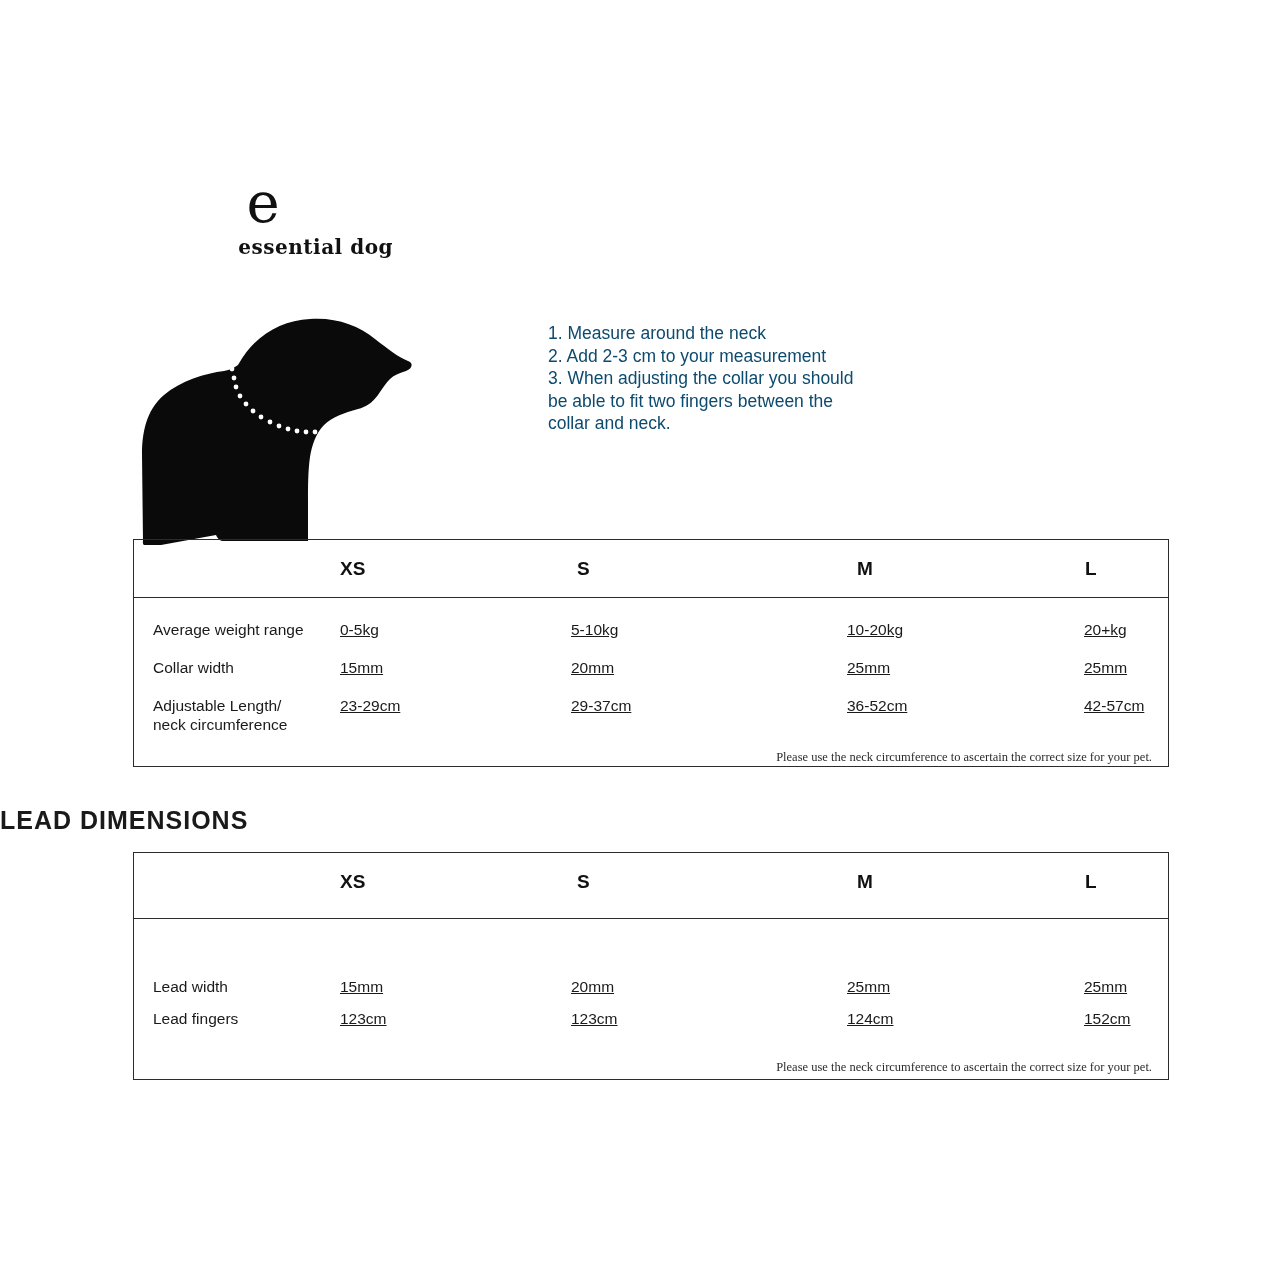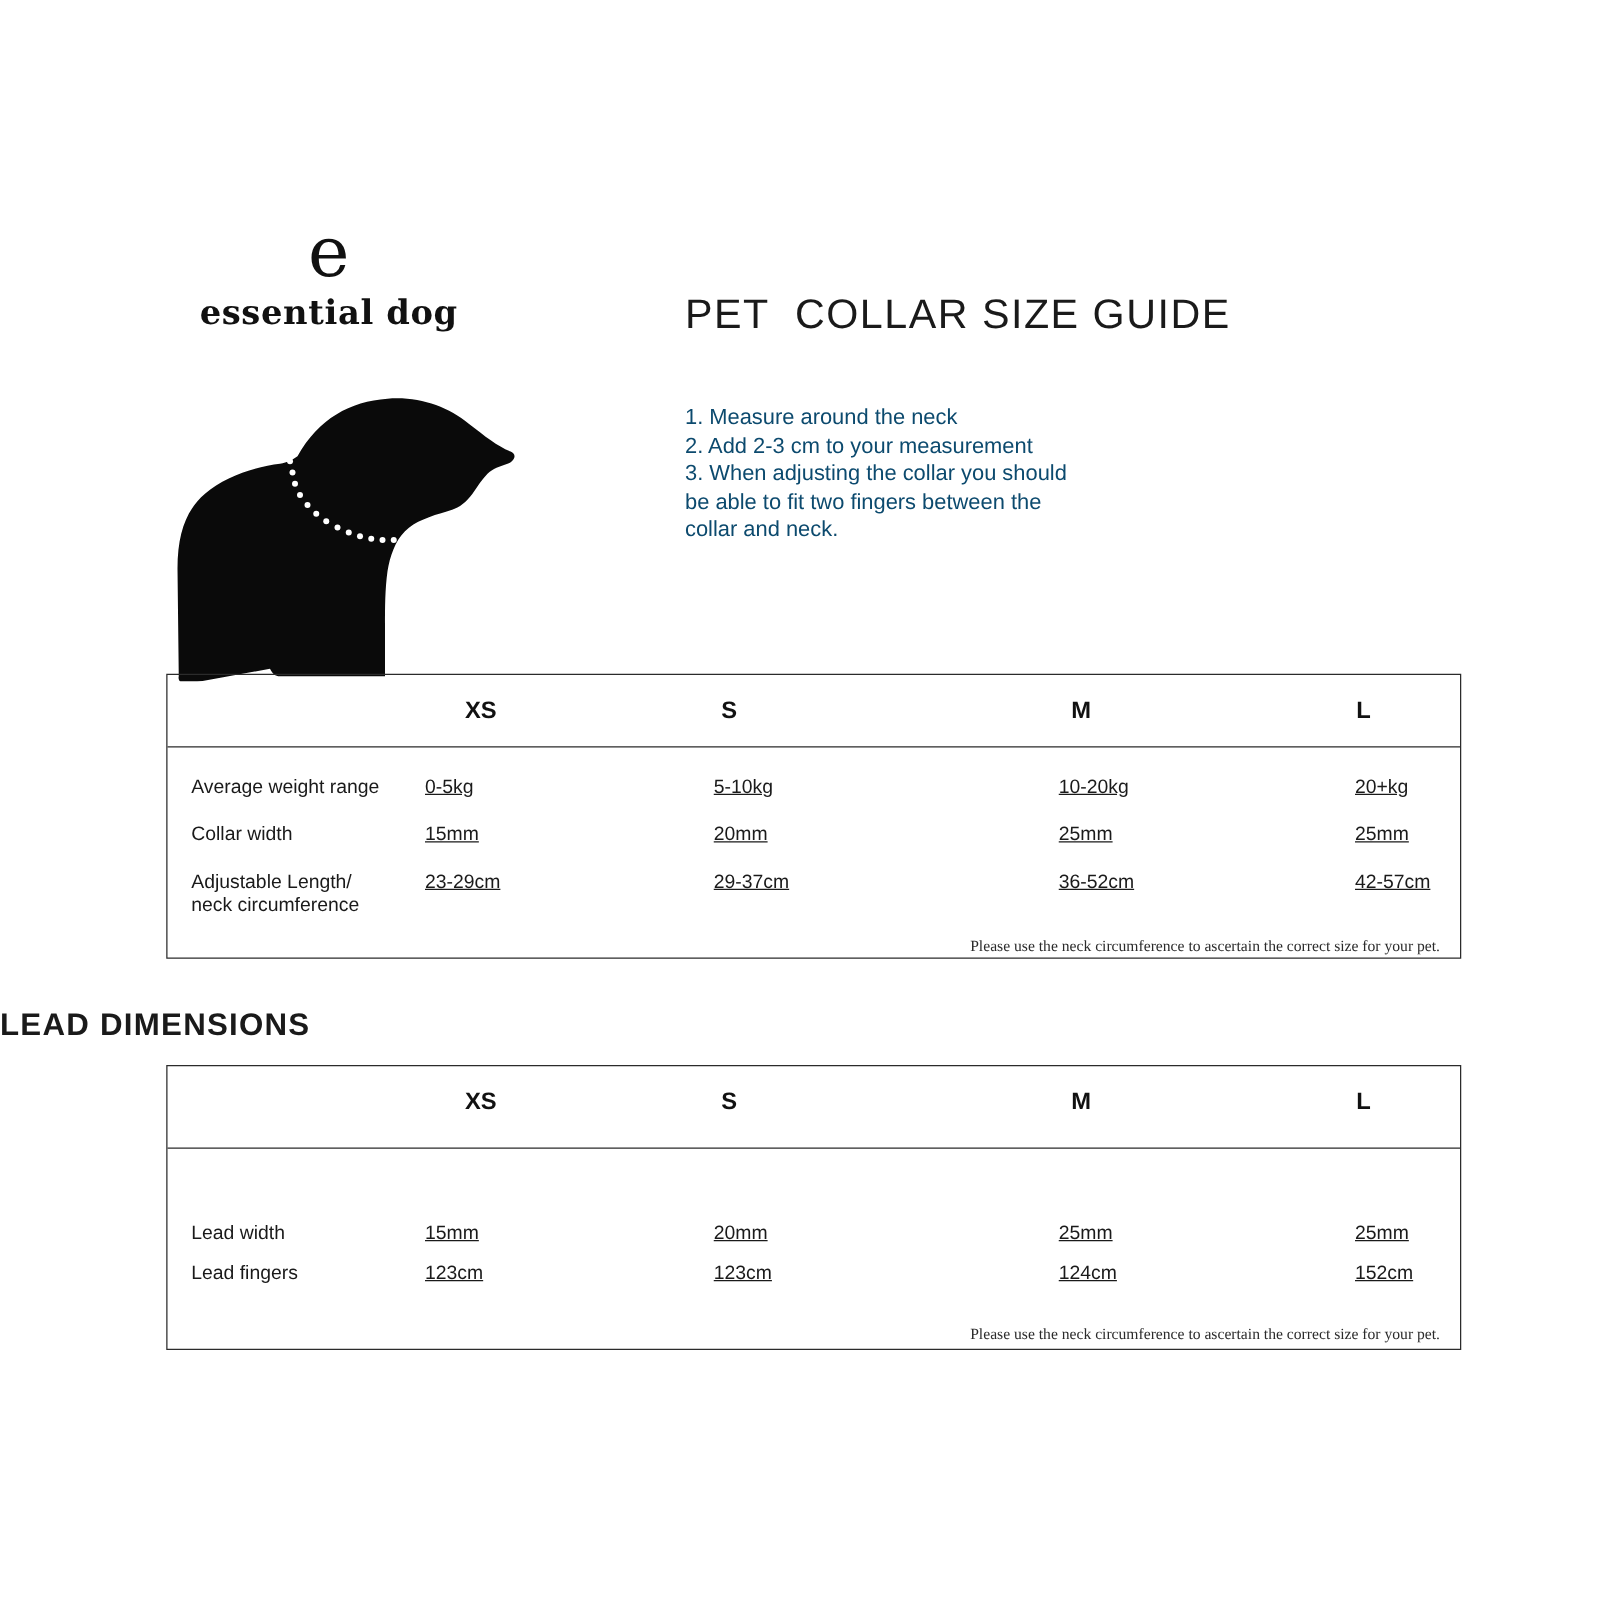--- a/index.html
+++ b/index.html
@@ -28,25 +28,26 @@
   .brand-mark {
     font-family: "DejaVu Serif", serif;
     font-size: 56px;
     line-height: 56px;
     font-weight: 400;
     color: #111;
     letter-spacing: 0;
   }
   .brand-name {
     font-family: "DejaVu Serif", serif;
-    font-size: 27px;
+    font-size: 20px;
     font-weight: 700;
     color: #111;
     margin-top: 4px;
     letter-spacing: 0.5px;
+    text-align: right;
   }
 
   
   .dog-art {
     position: absolute;
     left: 120px;
     top: 295px;
     width: 310px;
     height: 250px;
   }
@@ -99,21 +100,21 @@
     border-bottom: 1px solid #2b2b2b;
     box-sizing: border-box;
   }
   .size-header .cell {
     position: absolute;
     top: 18px;
     font-size: 19px;
     font-weight: 700;
     color: #111;
   }
-  .col-xs { left: 206px; margin-left: 32px; }
+  .col-xs { left: 206px; }
   .col-s  { left: 443px; }
   .col-m  { left: 723px; }
   .col-l  { left: 951px; }
 
   .rows {
     position: relative;
     height: 169px;
   }
   .row {
     position: absolute;
@@ -195,21 +196,20 @@
         <circle cx="186" cy="137" r="2.4"></circle>
         <circle cx="195" cy="137" r="2.4"></circle>
         <circle cx="204" cy="136" r="2.4"></circle>
         <circle cx="212" cy="134" r="2.4"></circle>
         <circle cx="219" cy="131" r="2.4"></circle>
         <circle cx="224" cy="127" r="2.4"></circle>
       </g>
     </svg>
   </div>
 
-  <div class="main-title">PET  COLLAR SIZE GUIDE</div>
 
   <div class="instructions">
     <div class="line">1. Measure around the neck</div>
     <div class="line">2. Add 2-3 cm to your measurement</div>
     <div class="line">3. When adjusting the collar you should</div>
     <div class="line">be able to fit two fingers between the</div>
     <div class="line">collar and neck.</div>
   </div>
 
   <div class="table-block" id="collar-table">

